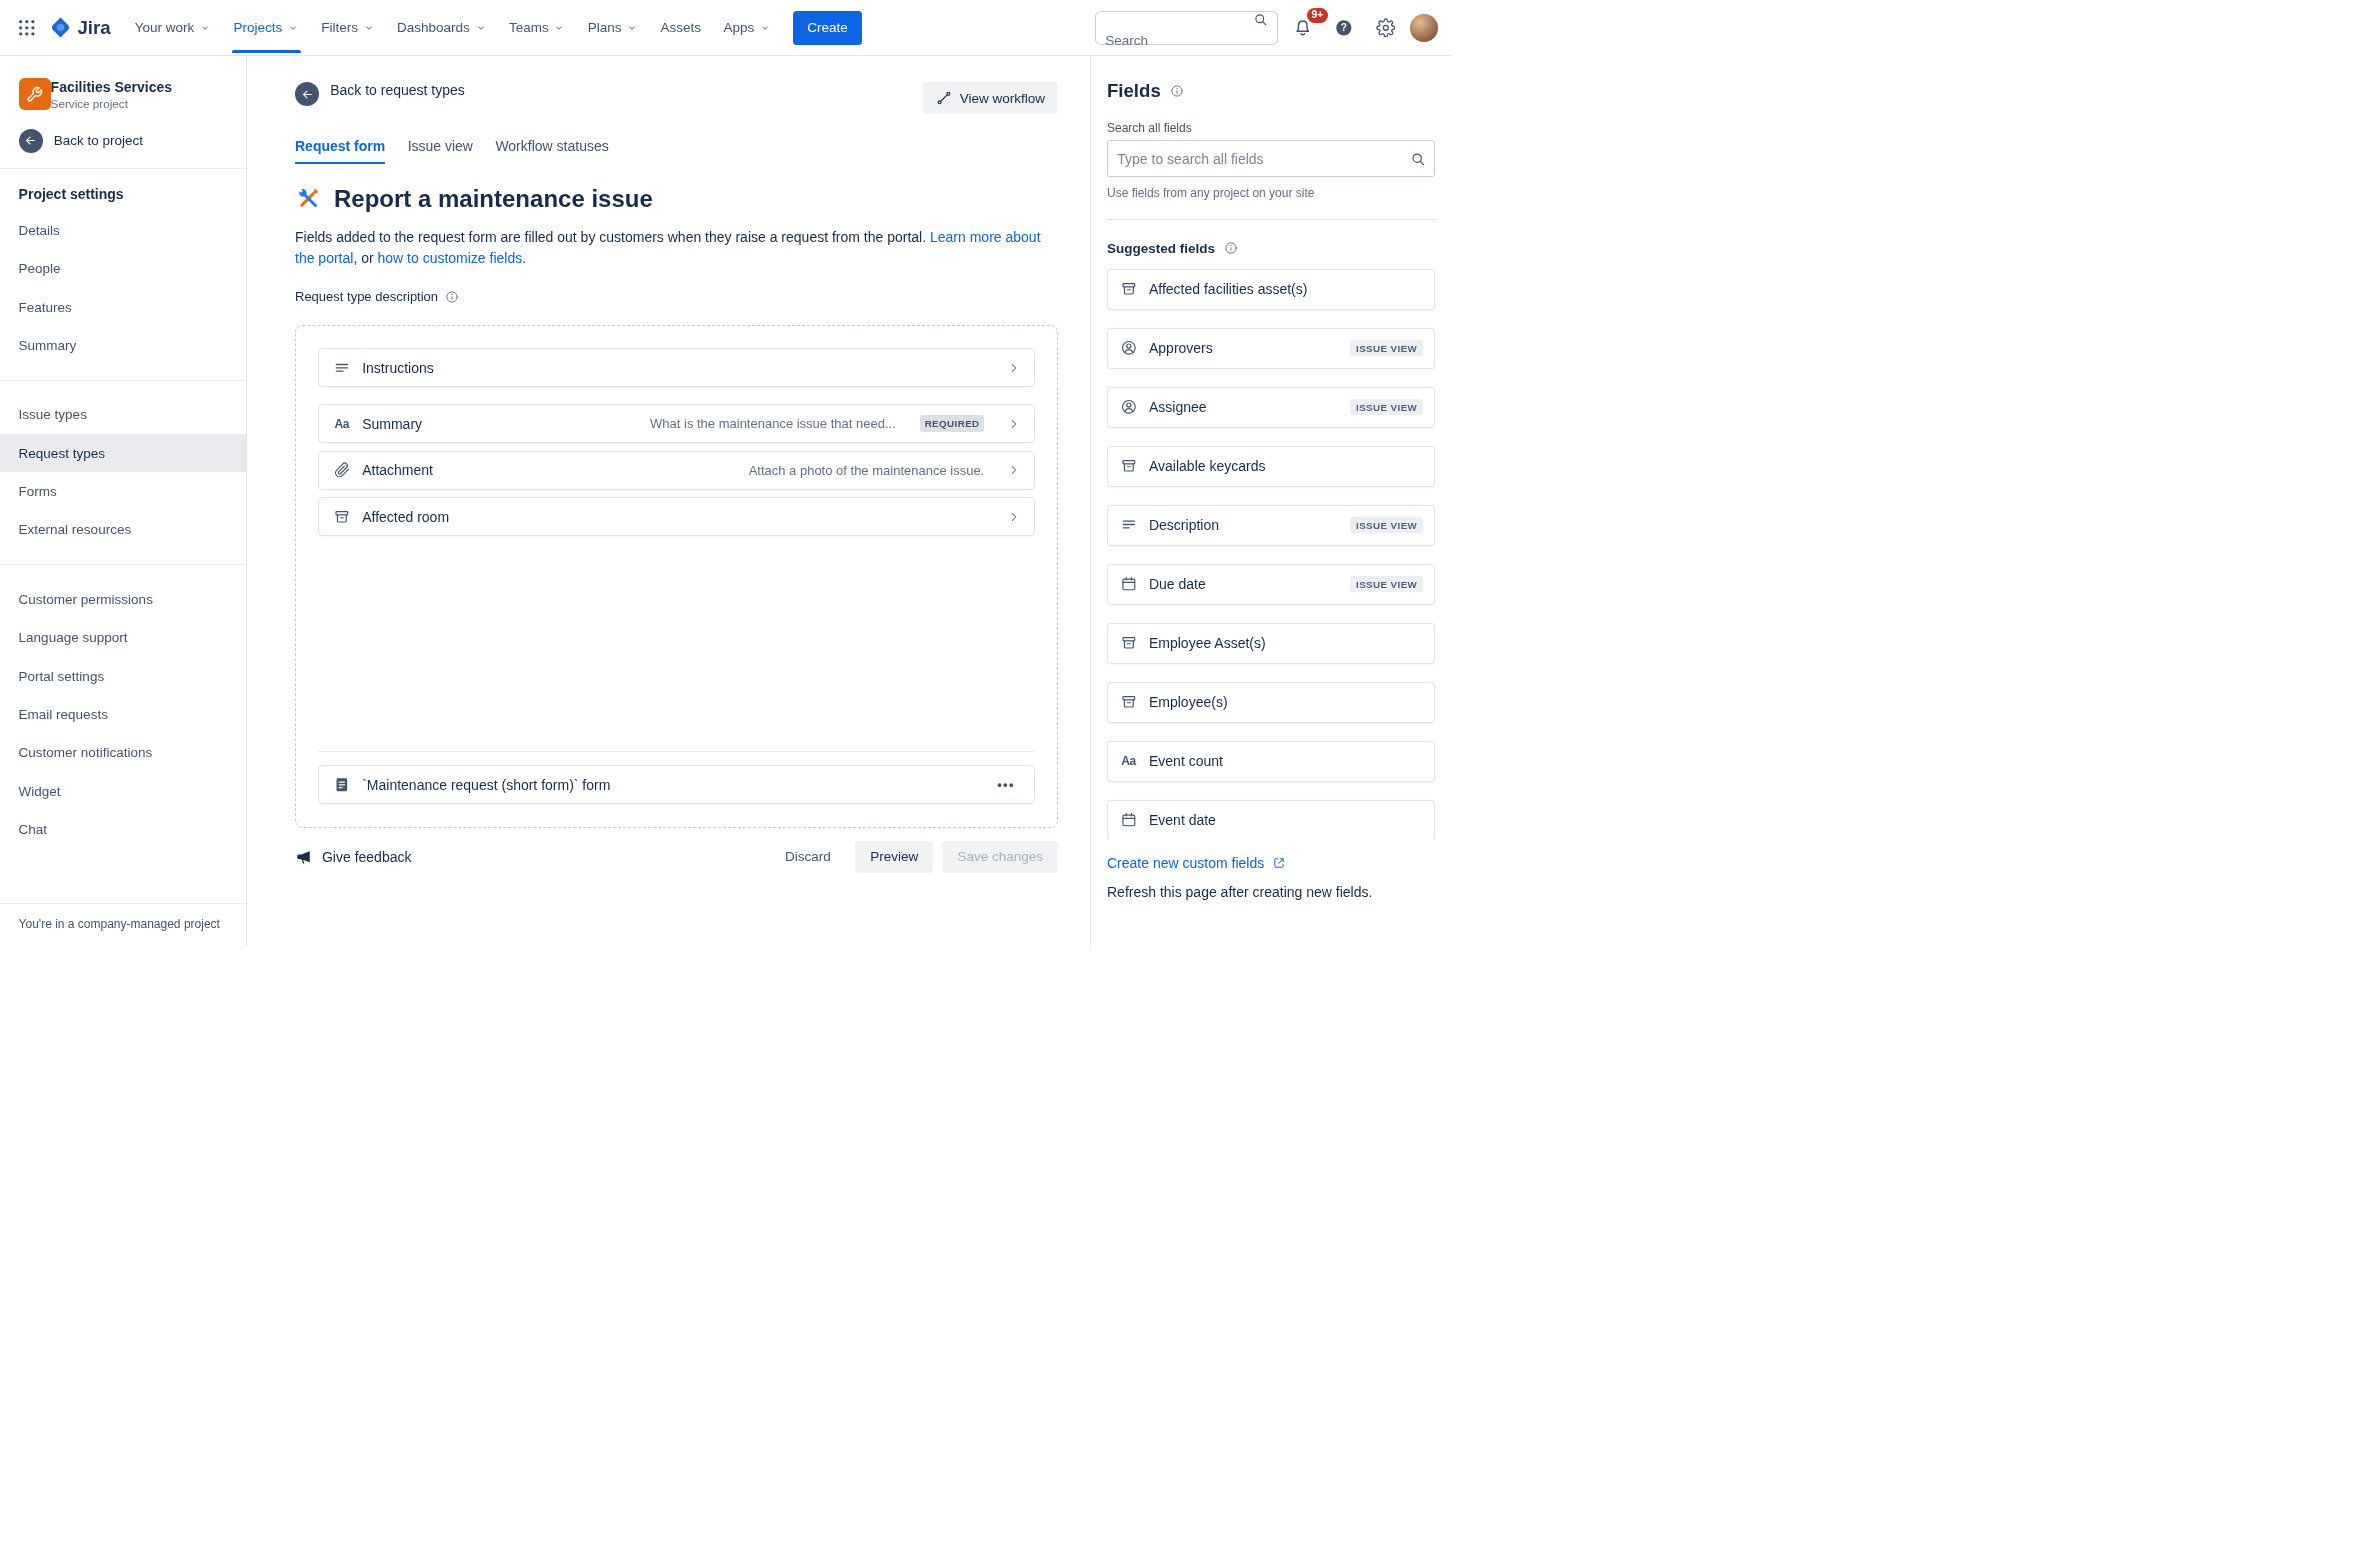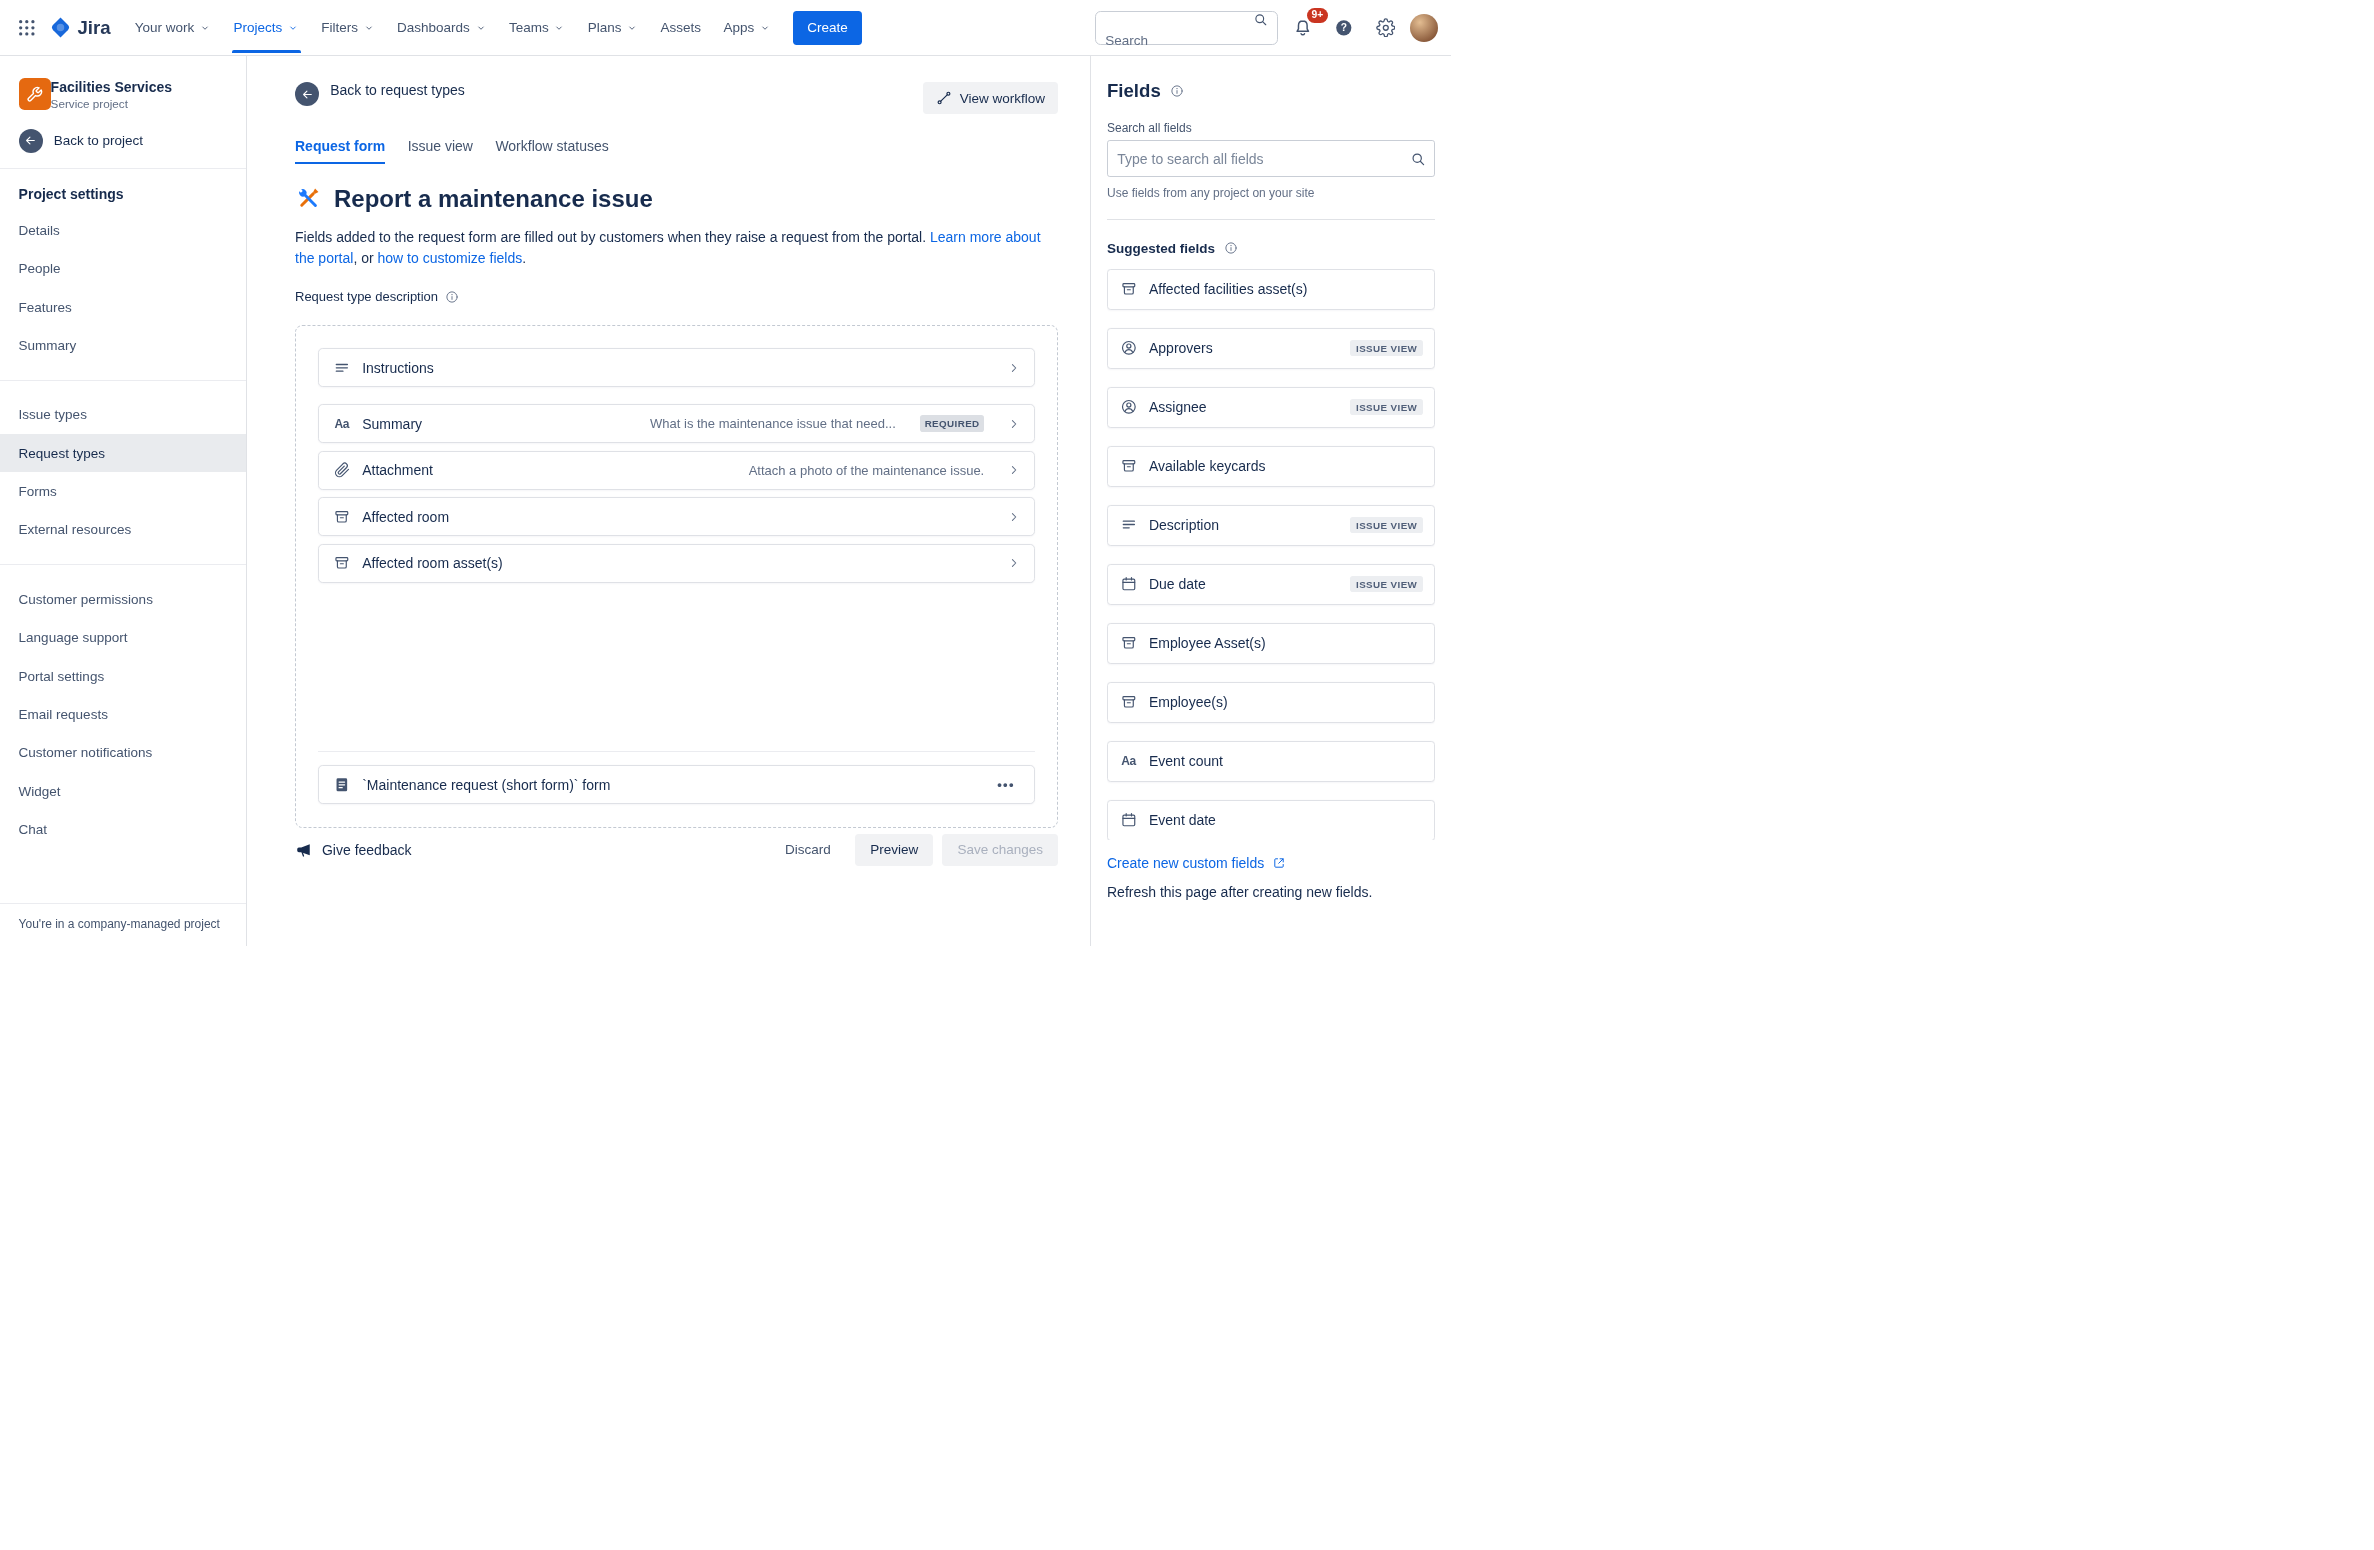--- a/index.html
+++ b/index.html
@@ -100,21 +100,21 @@
     overflow:hidden; text-overflow:ellipsis; }
   .req-badge { margin-left:13px; background:#DCDFE4; color:#44546F; font-size:9.8px; font-weight:bold;
     letter-spacing:0.4px; border-radius:2.8px; padding:2.8px 4.7px; flex:none; }
   .chev { margin-left:11.2px; display:flex; color:#626F86; flex:none; }
   .dashed-spacer { flex:1; }
   .form-divider { border-top:0.9px solid #EBECF0; margin-bottom:13px; }
   .field-row.form-row { margin-bottom:0; }
   .dots-btn { margin-left:auto; background:none; border:none; color:#44546F; font-size:13px;
     letter-spacing:1.4px; font-weight:bold; cursor:pointer; padding:3.7px 5.6px; font-family:inherit; }
 
-  .main-footer { display:flex; align-items:center; margin-top:6px; padding-bottom:17px; }
+  .main-footer { display:flex; align-items:center; margin-top:13px; padding-bottom:17px; }
   .feedback { display:flex; align-items:center; gap:9.3px; font-size:14px; font-weight:500; color:#172B4D; }
   .feedback span { display:flex; align-items:center; }
   .footer-actions { margin-left:auto; display:flex; align-items:center; gap:9.3px; }
   .btn { border:none; border-radius:3.7px; font-size:13.5px; font-weight:500; padding:8.4px 15px;
     font-family:inherit; cursor:pointer; }
   .btn.subtle { background:transparent; color:#44546E; }
   .btn.gray { background:#F1F2F4; color:#172B4D; }
   .btn.gray.disabled { color:#A9B0BE; cursor:default; }
 
   
@@ -428,36 +428,20 @@
                 </svg>
               </span>
               <span class="f-label" data-interactable="false">Affected room</span>
               <span class="f-hint" data-interactable="false"></span>
               <span class="chev" data-interactable="false">
                 <svg width="14" height="14" viewBox="0 0 24 24" fill="none" stroke="currentColor" stroke-width="1.8" stroke-linecap="round" stroke-linejoin="round">
                   <path d="M9.3 6.3l5.7 5.7-5.7 5.7"></path>
                 </svg>
               </span>
             </div>
-            <div class="field-row" data-interactable="true">
-              <span class="f-icon" data-interactable="false">
-                <svg width="17.7" height="17.7" viewBox="0 0 24 24" fill="none" stroke="currentColor" stroke-width="1.6" stroke-linecap="round" stroke-linejoin="round">
-                  <rect x="4" y="4.8" width="16" height="4.6" rx="1.2"></rect>
-                  <path d="M6 9.4v7.8a1.8 1.8 0 001.8 1.8h8.4a1.8 1.8 0 001.8-1.8V9.4"></path>
-                  <path d="M10 13.2h4"></path>
-                </svg>
-              </span>
-              <span class="f-label" data-interactable="false">Affected room asset(s)</span>
-              <span class="f-hint" data-interactable="false"></span>
-              <span class="chev" data-interactable="false">
-                <svg width="14" height="14" viewBox="0 0 24 24" fill="none" stroke="currentColor" stroke-width="1.8" stroke-linecap="round" stroke-linejoin="round">
-                  <path d="M9.3 6.3l5.7 5.7-5.7 5.7"></path>
-                </svg>
-              </span>
-            </div>
           </div>
         <div class="dashed-spacer" data-interactable="false"></div>
         <div class="form-divider" data-interactable="false"></div>
         <div class="field-row form-row" data-interactable="true">
           <span class="f-icon" id="form-icon" data-interactable="false">
               <svg width="17.7" height="17.7" viewBox="0 0 24 24" fill="none">
                 <rect x="4.8" y="3.2" width="14.4" height="17.6" rx="1.8" fill="currentColor" stroke="none"></rect>
                 <path d="M8.3 8.2h7.4M8.3 12h7.4M8.3 15.8h4.2" stroke="#fff" stroke-width="1.7" stroke-linecap="round" fill="none"></path>
               </svg>
             </span>

